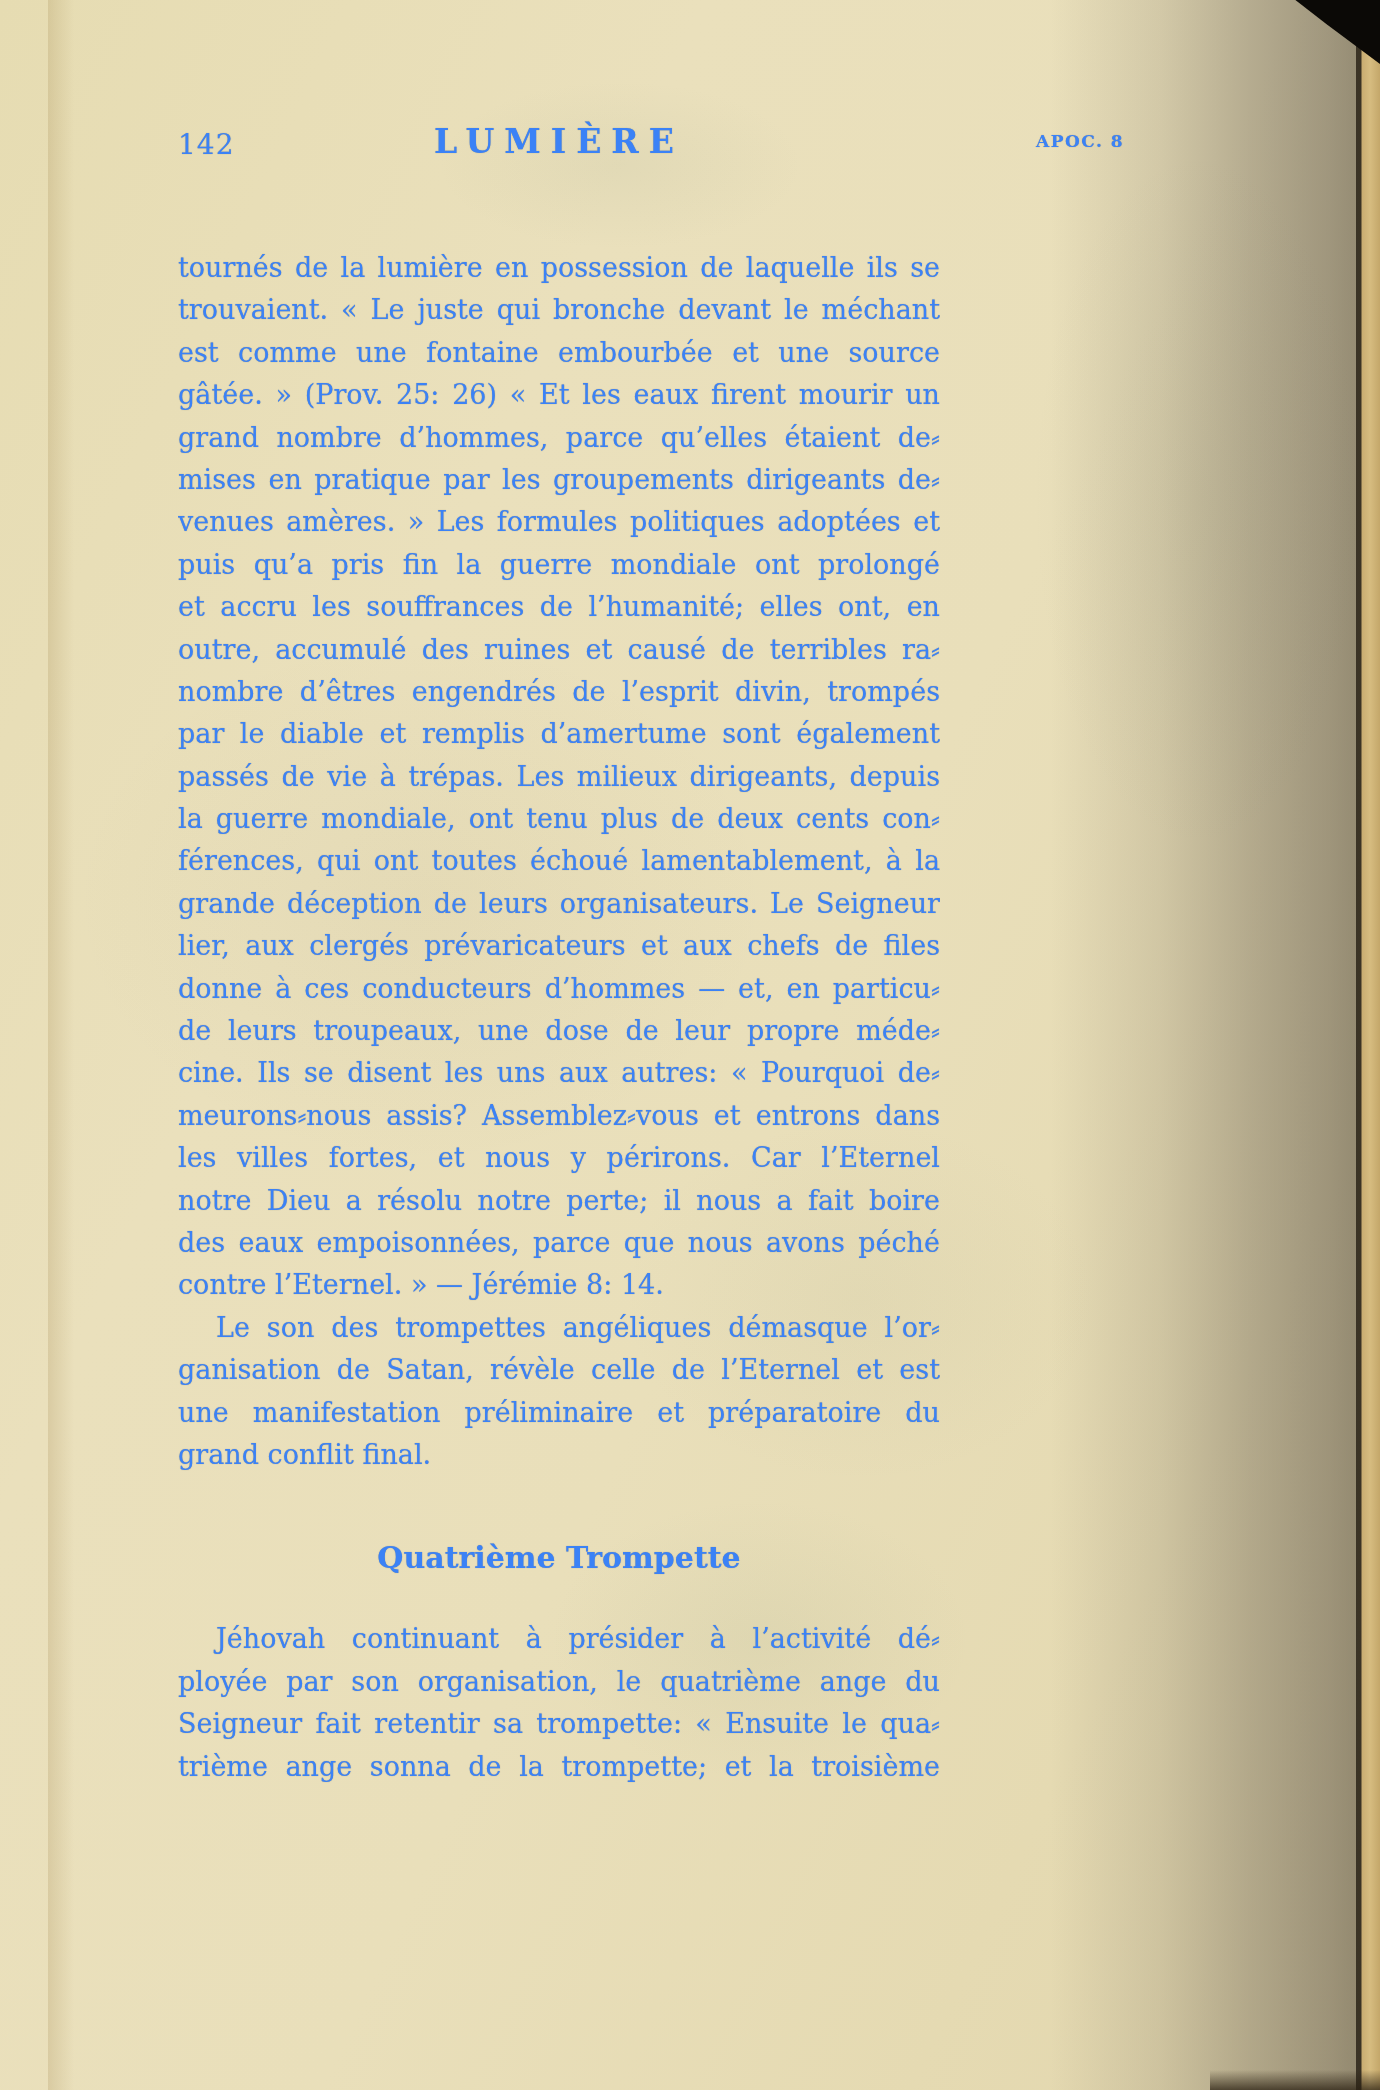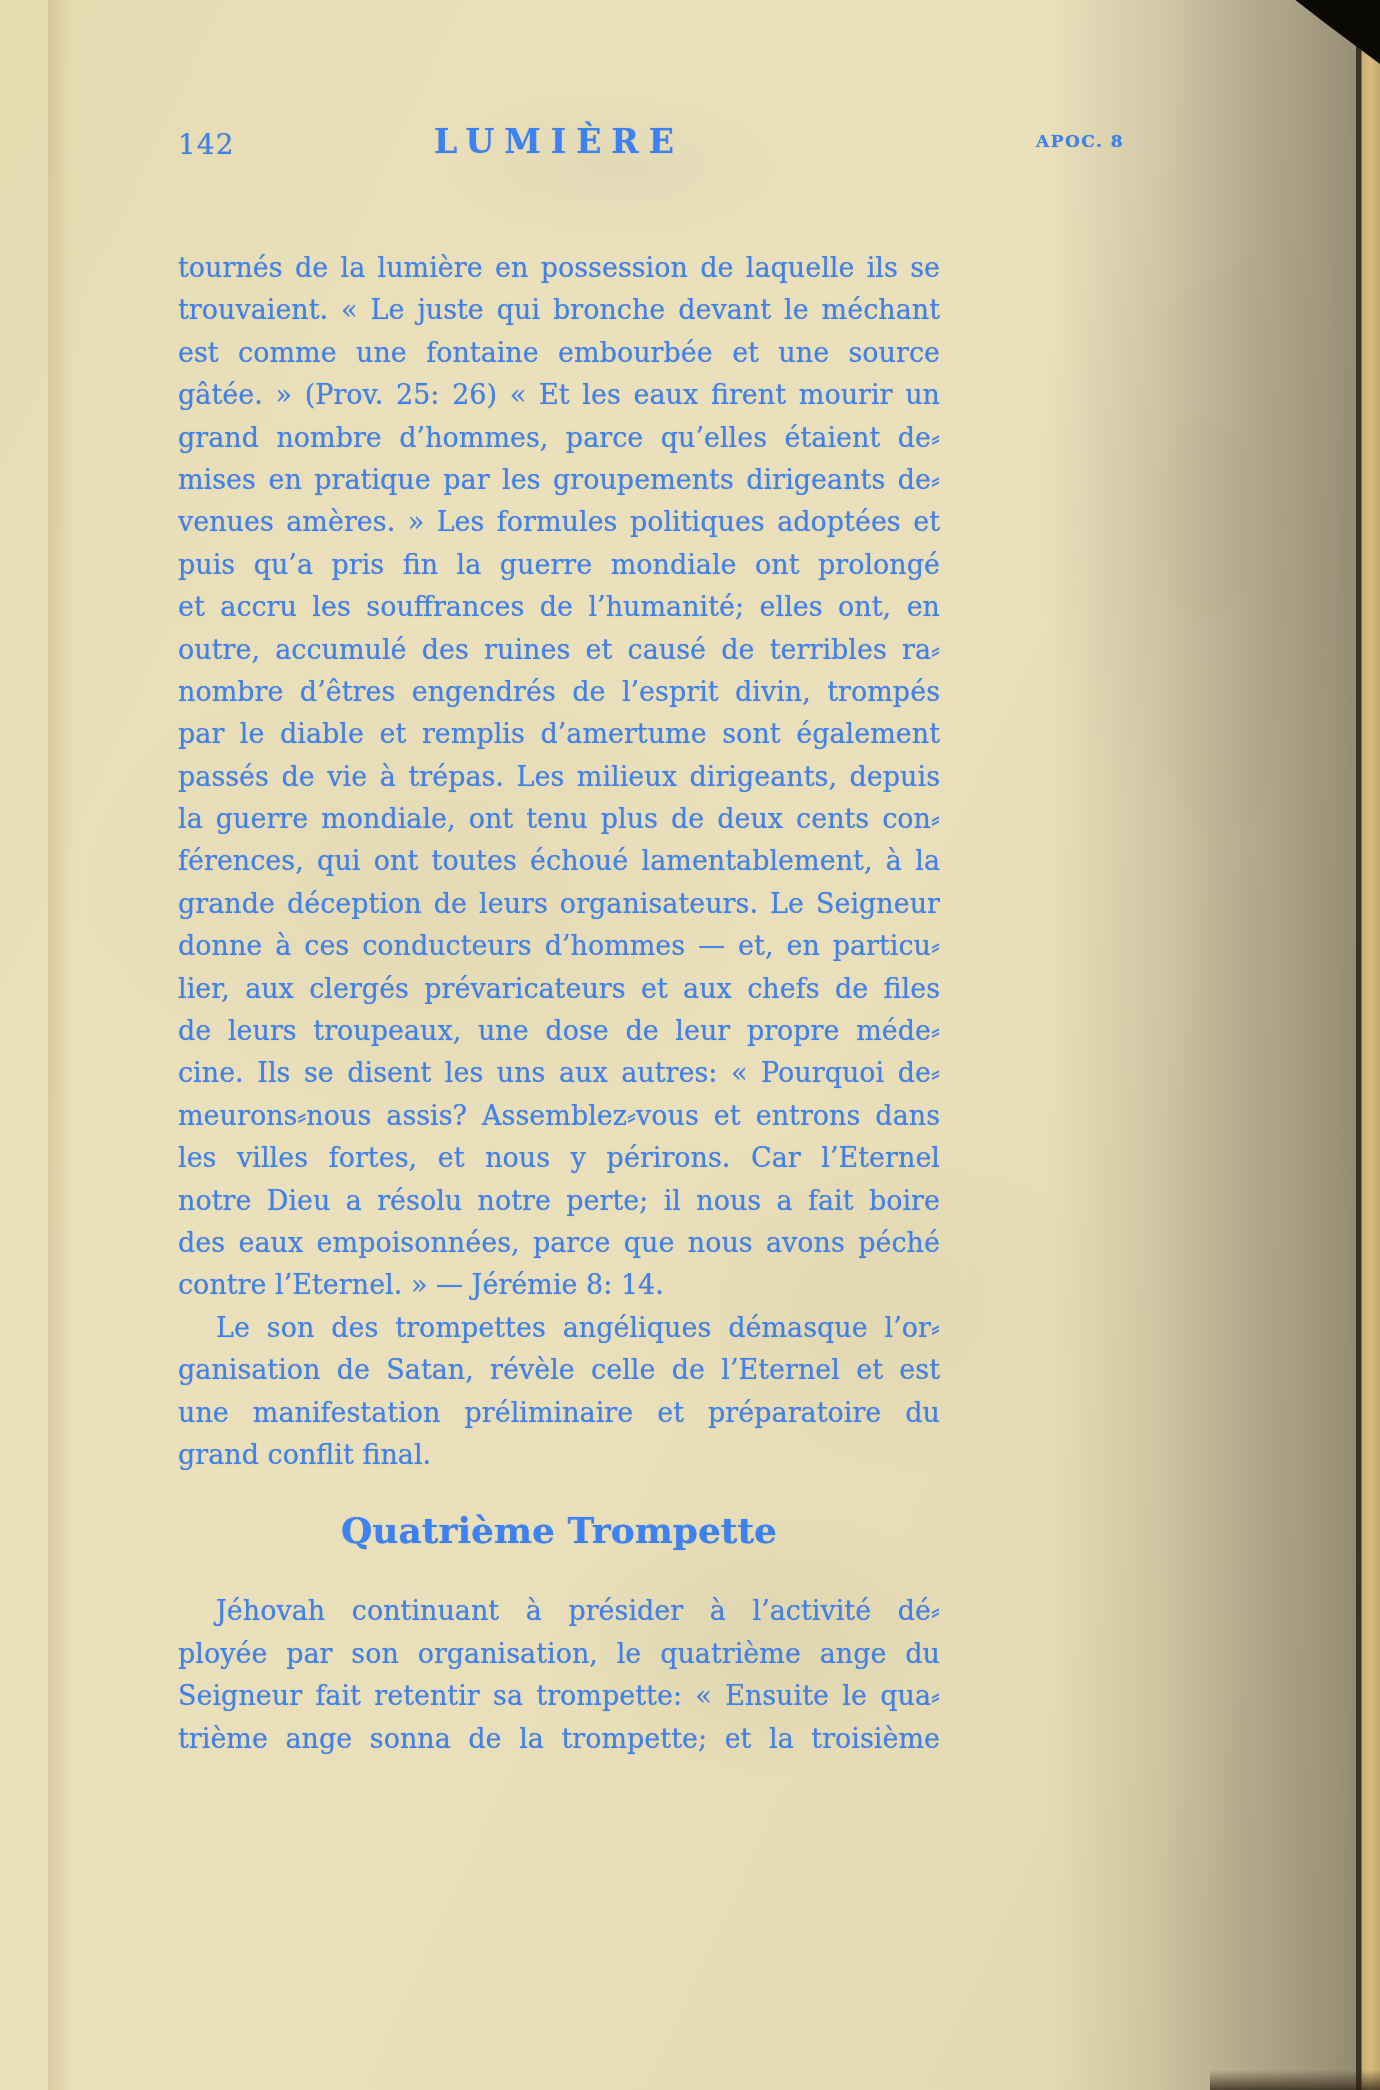--- a/index.html
+++ b/index.html
@@ -78,22 +78,22 @@
     position:absolute;left:178px;top:247px;width:762px;
     font-size:27px;line-height:42.4px;
   }
   .line{
     text-align:justify;text-align-last:justify;
     overflow:hidden;white-space:normal;height:42.4px;
   }
   .line.last{text-align-last:left;}
   .line.indent{text-indent:38px;}
   .heading{
-    text-align:center;font-weight:bold;font-size:36px;line-height:44px;
-    margin:32px 0 38px 0;
+    text-align:center;font-weight:bold;font-size:30px;line-height:44px;
+    margin:60px 0 38px 0;
   }
 </style>
 </head>
 <body>
 
 <div class="page-surface"></div>
 <div class="paper-mottle"></div>
 <div class="left-page-edges"></div>
 <div class="left-edge-shade"></div>
 <div class="right-next-page-sliver"></div>
@@ -116,22 +116,22 @@
     <div class="line">venues amères. » Les formules politiques adoptées et</div>
     <div class="line">puis qu’a pris fin la guerre mondiale ont prolongé</div>
     <div class="line">et accru les souffrances de l’humanité; elles ont, en</div>
     <div class="line">outre, accumulé des ruines et causé de terribles ra⸗</div>
     <div class="line">nombre d’êtres engendrés de l’esprit divin, trompés</div>
     <div class="line">par le diable et remplis d’amertume sont également</div>
     <div class="line">passés de vie à trépas. Les milieux dirigeants, depuis</div>
     <div class="line">la guerre mondiale, ont tenu plus de deux cents con⸗</div>
     <div class="line">férences, qui ont toutes échoué lamentablement, à la</div>
     <div class="line">grande déception de leurs organisateurs. Le Seigneur</div>
+    <div class="line">lier, aux clergés prévaricateurs et aux chefs de files</div>
     <div class="line">donne à ces conducteurs d’hommes — et, en particu⸗</div>
-    <div class="line">lier, aux clergés prévaricateurs et aux chefs de files</div>
     <div class="line">de leurs troupeaux, une dose de leur propre méde⸗</div>
     <div class="line">cine. Ils se disent les uns aux autres: « Pourquoi de⸗</div>
     <div class="line">meurons⸗nous assis? Assemblez⸗vous et entrons dans</div>
     <div class="line">les villes fortes, et nous y périrons. Car l’Eternel</div>
     <div class="line">notre Dieu a résolu notre perte; il nous a fait boire</div>
     <div class="line">des eaux empoisonnées, parce que nous avons péché</div>
     <div class="line last">contre l’Eternel. » — Jérémie 8: 14.</div>
     <div class="line indent">Le son des trompettes angéliques démasque l’or⸗</div>
     <div class="line">ganisation de Satan, révèle celle de l’Eternel et est</div>
     <div class="line">une manifestation préliminaire et préparatoire du</div>

